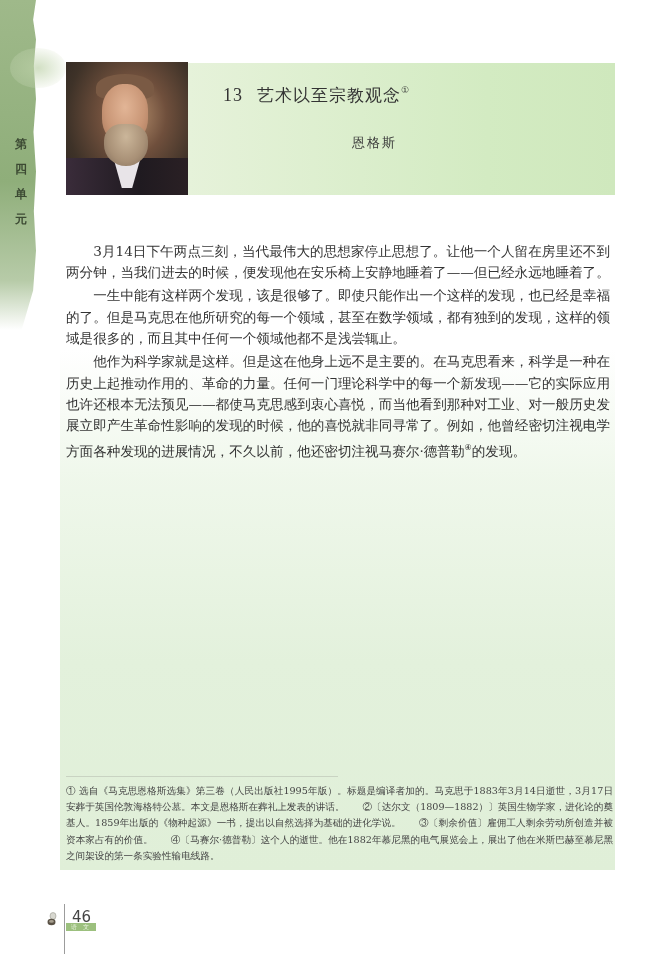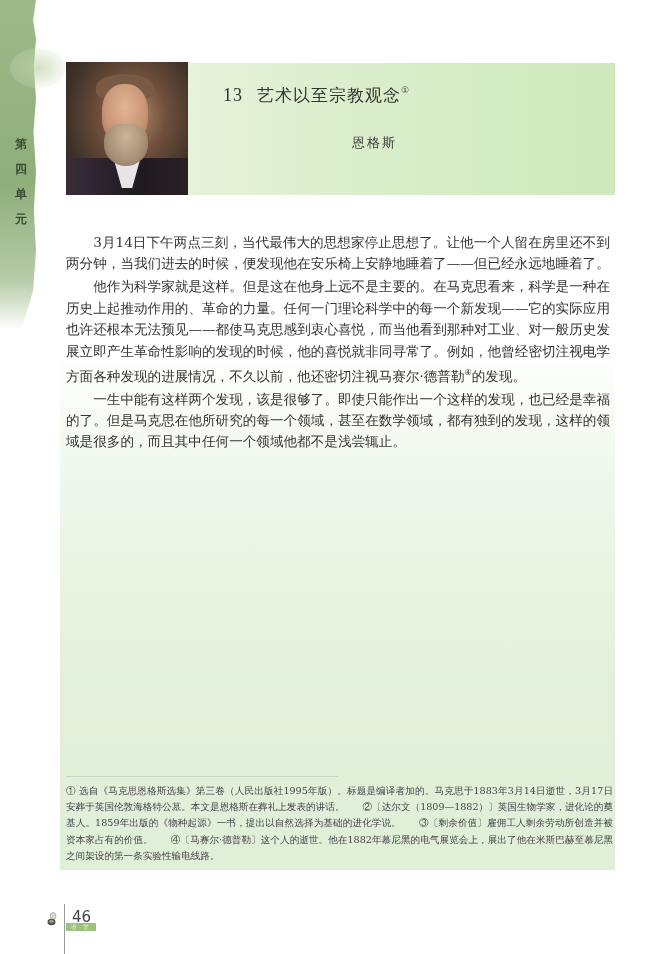--- a/index.html
+++ b/index.html
@@ -60,21 +60,21 @@
   .lesson-title sup { font-size: 9px; vertical-align: 8px; }
   .author {
     position: absolute; left: 317px; top: 134px;
     font-size: 13px; color: #3a3a3a; letter-spacing: 2px; margin-left: 35px;
   }
   .body-bg {
     position: absolute; left: 60px; top: 350px; width: 555px; height: 520px;
     background: linear-gradient(180deg, rgba(255,255,255,0) 0%, rgba(232,244,226,0.7) 25%, #e3f1dc 60%, #e0efd8 100%);
   }
   .content {
-    position: absolute; left: 66px; top: 232px; width: 544px;
+    position: absolute; left: 66px; top: 241px; width: 544px;
     font-size: 13.6px; line-height: 21.4px; color: #333;
   }
   .content p { margin: 0 0 1.6px 0; text-indent: 2em; text-align: justify; }
   .content sup { font-size: 8px; }
   .fn-rule {
     position: absolute; left: 66px; top: 776px; width: 272px; height: 1px; background: #c9d3c2;
   }
   .footnotes {
     position: absolute; left: 66px; top: 783px; width: 547px;
     font-size: 9.6px; line-height: 16.2px; color: #444; text-align: justify;
@@ -117,22 +117,22 @@
 
 <div class="lesson-title">
   <span class="num">13</span><span>艺术以至宗教观念</span><sup>①</sup>
 </div>
 <div class="author">恩格斯</div>
 
 <div class="body-bg"></div>
 
 <div class="content">
   <p>3月14日下午两点三刻，当代最伟大的思想家停止思想了。让他一个人留在房里还不到两分钟，当我们进去的时候，便发现他在安乐椅上安静地睡着了——但已经永远地睡着了。</p>
+  <p>一生中能有这样两个发现，该是很够了。即使只能作出一个这样的发现，也已经是幸福的了。但是马克思在他所研究的每一个领域，甚至在数学领域，都有独到的发现，这样的领域是很多的，而且其中任何一个领域他都不是浅尝辄止。</p>
   <p><span>他作为科学家就是这样。但是这在他身上远不是主要的。在马克思看来，科学是一种在历史上起推动作用的、革命的力量。任何一门理论科学中的每一个新发现——它的实际应用也许还根本无法预见——都使马克思感到衷心喜悦，而当他看到那种对工业、对一般历史发展立即产生革命性影响的发现的时候，他的喜悦就非同寻常了。例如，他曾经密切注视电学方面各种发现的进展情况，不久以前，他还密切注视马赛尔·德普勒</span><sup>④</sup><span>的发现。</span></p>
-  <p>一生中能有这样两个发现，该是很够了。即使只能作出一个这样的发现，也已经是幸福的了。但是马克思在他所研究的每一个领域，甚至在数学领域，都有独到的发现，这样的领域是很多的，而且其中任何一个领域他都不是浅尝辄止。</p>
 </div>
 
 <div class="fn-rule"></div>
 <div class="footnotes">
   <span>① 选自《马克思恩格斯选集》第三卷（人民出版社1995年版）。标题是编译者加的。马克思于1883年3月14日逝世，3月17日安葬于英国伦敦海格特公墓。本文是恩格斯在葬礼上发表的讲话。</span><span class="gap"></span><span>②〔达尔文（1809—1882）〕英国生物学家，进化论的奠基人。1859年出版的《物种起源》一书，提出以自然选择为基础的进化学说。</span><span class="gap"></span><span>③〔剩余价值〕雇佣工人剩余劳动所创造并被资本家占有的价值。</span><span class="gap"></span><span>④〔马赛尔·德普勒〕这个人的逝世。他在1882年慕尼黑的电气展览会上，展出了他在米斯巴赫至慕尼黑之间架设的第一条实验性输电线路。</span>
 </div>
 
 <svg class="bell-icon" viewBox="0 0 10 14">
   <ellipse cx="6" cy="4" rx="3" ry="3.5" fill="#d8d8d0" stroke="#9a9a90" stroke-width="0.6"></ellipse>
   <ellipse cx="4.5" cy="10" rx="4" ry="3.2" fill="#5a5246"></ellipse>

